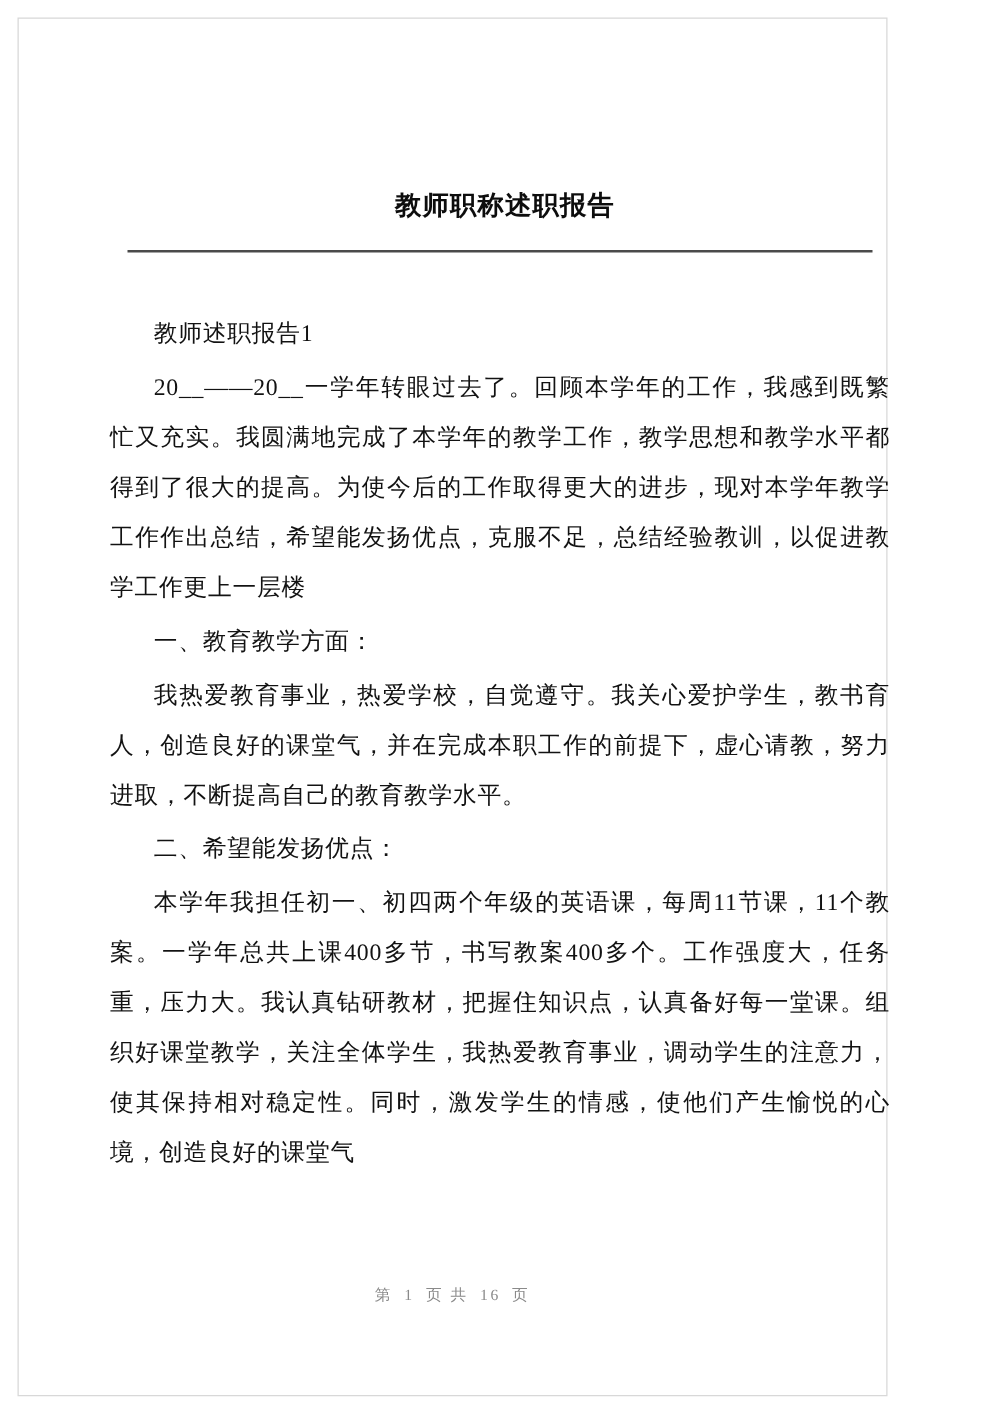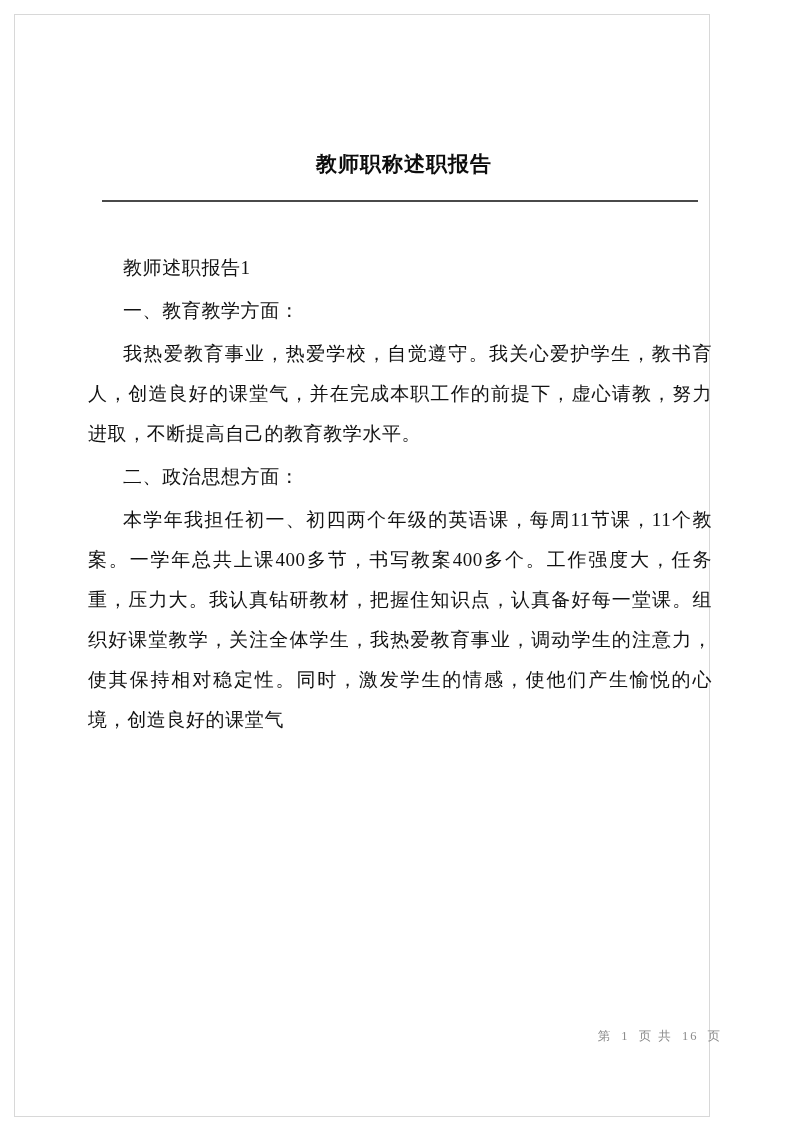--- a/index.html
+++ b/index.html
@@ -63,21 +63,21 @@
     font-family: "Liberation Serif", "DejaVu Serif", serif;
   }
   p.para.indent {
     text-indent: 35px;
   }
   .footer {
     position: absolute;
     left: 0;
     right: 0;
     top: 1028px;
-    text-align: right;
+    text-align: center;
     font-size: 12.5px;
     color: #8a8a8a;
     letter-spacing: 2px;
     font-family: "Liberation Serif", "DejaVu Serif", serif;
   }
   .footer span {
     display: inline-block;
     margin: 0 2px;
   }
 </style>
@@ -85,23 +85,24 @@
 <body>
 
 <div class="page">
   <div class="page-border"></div>
 
   <div class="content">
     <h1 class="doc-title">教师职称述职报告</h1>
     <div class="title-rule"></div>
 
     <p class="para indent">教师述职报告1</p>
+    <p class="para indent">20__——20__一学年转眼过去了。回顾本学年的工作，我感到既繁忙又充实。我圆满地完成了本学年的教学工作，教学思想和教学水平都得到了很大的提高。为使今后的工作取得更大的进步，现对本学年教学工作作出总结，希望能发扬优点，克服不足，总结经验教训，以促进教学工作更上一层楼</p>
     <p class="para indent">一、教育教学方面：</p>
     <p class="para indent">我热爱教育事业，热爱学校，自觉遵守。我关心爱护学生，教书育人，创造良好的课堂气，并在完成本职工作的前提下，虚心请教，努力进取，不断提高自己的教育教学水平。</p>
-    <p class="para indent">二、政治思想方面：</p>
+    <p class="para indent">二、希望能发扬优点：</p>
     <p class="para indent">本学年我担任初一、初四两个年级的英语课，每周11节课，11个教案。一学年总共上课400多节，书写教案400多个。工作强度大，任务重，压力大。我认真钻研教材，把握住知识点，认真备好每一堂课。组织好课堂教学，关注全体学生，我热爱教育事业，调动学生的注意力，使其保持相对稳定性。同时，激发学生的情感，使他们产生愉悦的心境，创造良好的课堂气</p>
   </div>
 
   <div class="footer">
     <span>第</span>
     <span>1</span>
     <span>页 共</span>
     <span>16</span>
     <span>页</span>
   </div>

